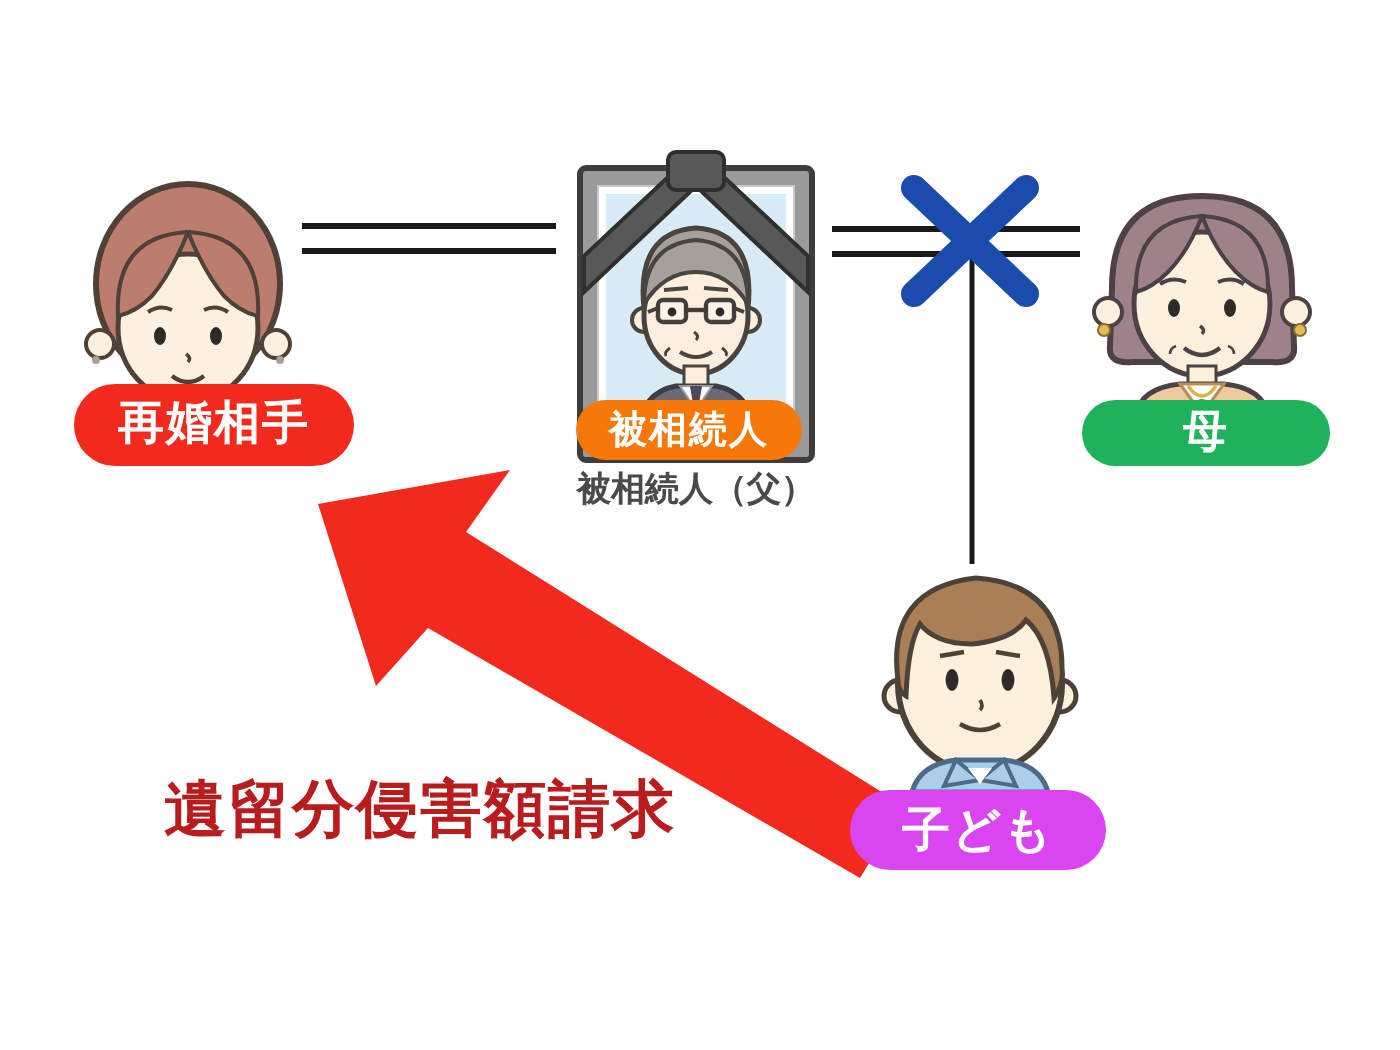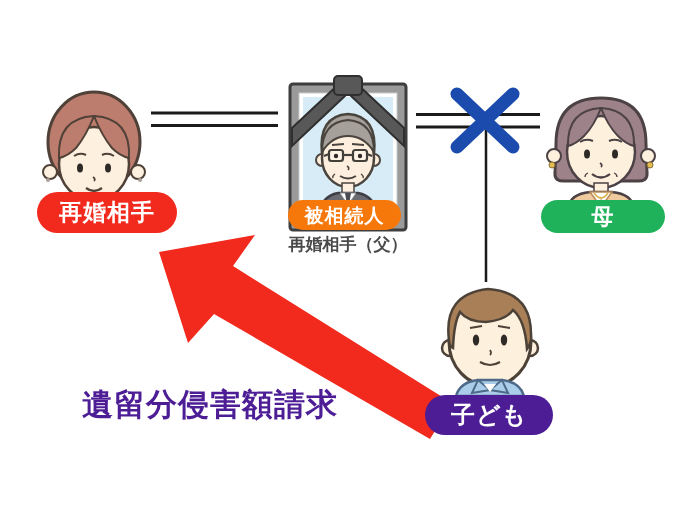--- a/index.html
+++ b/index.html
@@ -22,21 +22,21 @@
     color: #ffffff;
     font-weight: bold;
     letter-spacing: 1px;
     line-height: 1;
     white-space: nowrap;
     z-index: 6;
   }
   .pill-remarriage { left: 37px;  top: 192px; width: 140px; height: 41px; background: #f22a1e; font-size: 23px; }
   .pill-decedent   { left: 288px; top: 200px; width: 113px; height: 30px; background: #f6780a; font-size: 19px; }
   .pill-mother     { left: 541px; top: 200px; width: 124px; height: 33px; background: #20b25a; font-size: 22px; }
-  .pill-child      { left: 425px; top: 395px; width: 128px; height: 40px; background: #4c1d95; font-size: 24px; }
+  .pill-child      { left: 425px; top: 395px; width: 128px; height: 40px; background: #d946ef; font-size: 24px; }
 
   .sublabel {
     position: absolute;
     left: 278px; top: 233px; width: 140px;
     text-align: center;
     font-size: 17px;
     font-weight: bold;
     color: #4a4a4a;
     white-space: nowrap;
     z-index: 6;
@@ -50,21 +50,21 @@
     color: #3f3f3f;
     white-space: nowrap;
     z-index: 6;
   }
   .claim-label {
     position: absolute;
     left: 82px; top: 384px;
     font-size: 31px;
     font-weight: bold;
     letter-spacing: 1px;
-    color: #4c1d95;
+    color: #b91c1c;
     white-space: nowrap;
     z-index: 6;
   }
 
   .lines-layer  { position: absolute; left: 0; top: 0; z-index: 1; }
   .person       { position: absolute; z-index: 2; }
   .arrow-layer  { position: absolute; left: 0; top: 0; z-index: 4; }
 </style>
 </head>
 <body>
@@ -179,18 +179,18 @@
     <path d="M 76 112 L 64 122 L 82 125 Z" fill="#aacdea" stroke="#4d6a88" stroke-width="2"></path>
     <path d="M 58 116 L 64 124 L 70 116 Z" fill="#ffffff"></path>
   </svg>
 
   <svg class="arrow-layer" width="700" height="525" viewBox="0 0 700 525">
     <polygon points="159,252 255,235 233,266 452,403 430,439 214,314 188,343" fill="#f22a1e"></polygon>
   </svg>
 
   <div class="pill pill-decedent">被相続人</div>
   <div class="pill pill-remarriage">再婚相手</div>
-  <div class="sublabel">再婚相手（父）</div>
+  <div class="sublabel">被相続人（父）</div>
   <div class="pill pill-mother">母</div>
   <div class="pill pill-child">子ども</div>
   <div class="claim-label">遺留分侵害額請求</div>
 
 </div>
 
 </body></html>

